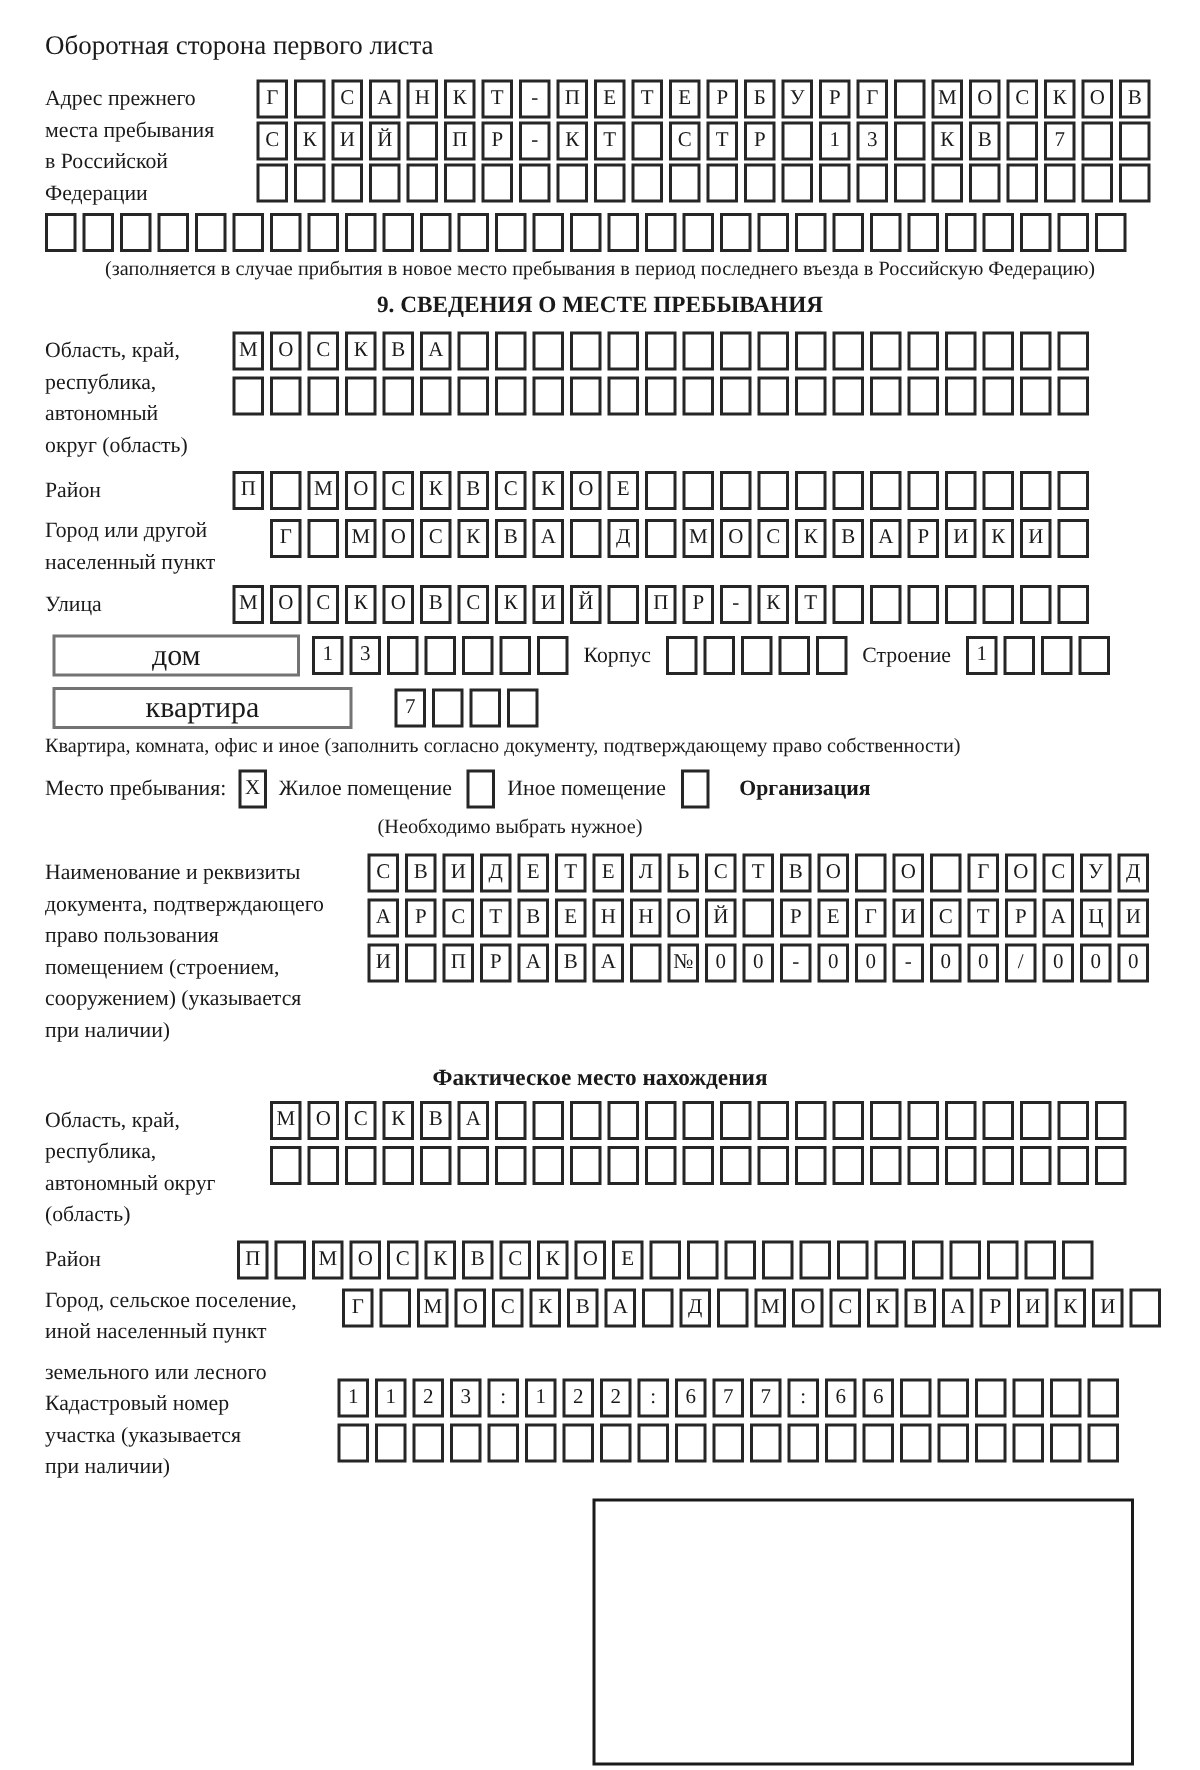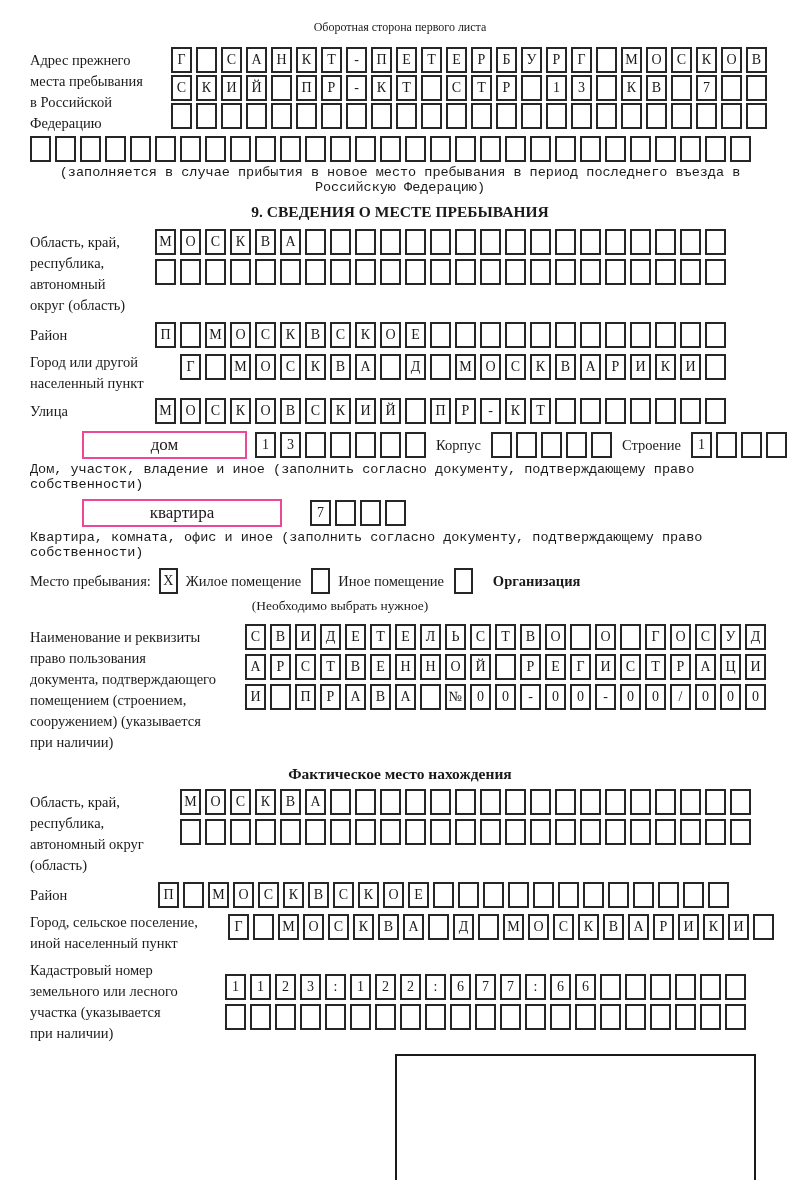--- a/index.html
+++ b/index.html
@@ -1,43 +1,43 @@
 <!DOCTYPE html>
 <html><head>
 <meta charset="utf-8">
 <style>
   html,body{margin:0;padding:0;background:#fff;}
   .page{
     position:relative;width:800px;height:1180px;box-sizing:border-box;
     padding:20px 30px 0 30px;background:#fff;color:#1a1a1a;
     font-family:"Liberation Serif","DejaVu Serif",serif;overflow:hidden;
   }
-  .header-note{text-align:center;font-size:12px;padding-right:0;margin-bottom:12px;}
+  .header-note{text-align:left;font-size:18px;padding-right:0;margin-bottom:12px;}
   .row{display:flex;align-items:flex-start;margin-top:4px;}
   .row.vcenter{align-items:center;}
   .lbl{font-size:14.5px;line-height:21px;flex-shrink:0;}
   .lbl.pt{padding-top:3px;}
   .w141{width:141px;} .w125{width:125px;} .w150{width:150px;}
   .w215{width:215px;} .w128{width:128px;} .w198{width:198px;} .w195{width:195px;}
   .rows{display:flex;flex-direction:column;gap:2px;}
   .rows.g4{gap:4px;}
   .cellrow{display:flex;gap:4px;flex-wrap:nowrap;}
   .cell{
     box-sizing:border-box;width:21px;height:26px;flex-shrink:0;
     border:2px solid #262626;display:flex;align-items:center;justify-content:center;
     font-size:14px;line-height:1;background:#fff;
   }
   .cell.chk{width:19px;}
   .fullrow{margin-top:2px;}
-  .caption{font-size:13.5px;margin-top:3px;font-family:Liberation Mono, monospace;}
+  .caption{font-size:13.5px;margin-top:3px;}
   .caption.center{text-align:center;}
   .section-title{font-size:15.5px;font-weight:bold;text-align:center;margin-top:8px;}
   .widebox{
-    box-sizing:border-box;height:28px;border:2px solid #ec4899;
-    display:flex;align-items:center;justify-content:center;font-size:17px;flex-shrink:0;margin-left:47px;
+    box-sizing:border-box;height:28px;border:2px solid #737373;
+    display:flex;align-items:center;justify-content:center;font-size:20px;flex-shrink:0;
   }
   .wb165{width:165px;} .wb200{width:200px;}
   .house-row{display:flex;align-items:center;margin-top:7px;gap:8px;}
   .inline-lbl{font-size:14.5px;padding:0 2px;flex-shrink:0;}
   .indent5{margin-left:5px;}
   .stay-row{display:flex;align-items:center;margin-top:8px;gap:0;}
   .stay-lbl{font-size:14.5px;margin-right:8px;}
   .opt-lbl{font-size:14.5px;margin:0 10px 0 8px;}
   .choose-caption{font-size:13.5px;text-align:center;width:620px;margin-top:4px;}
   .fact-captions{font-size:13.5px;text-align:center;line-height:19px;margin-top:5px;}
@@ -51,21 +51,21 @@
 
 <div class="page">
 
   <div class="header-note">Оборотная сторона первого листа</div>
 
   <div class="row">
     <div class="lbl w141 pt">
         <div>Адрес прежнего</div>
         <div>места пребывания</div>
         <div>в Российской</div>
-        <div>Федерацию</div>
+        <div>Федерации</div>
       </div>
     <div class="rows">
       <div class="cellrow">
           <span class="cell">Г</span>
           <span class="cell"></span>
           <span class="cell">С</span>
           <span class="cell">А</span>
           <span class="cell">Н</span>
           <span class="cell">К</span>
           <span class="cell">Т</span>
@@ -346,21 +346,20 @@
         <span class="cell"></span>
       </div>
     <div class="inline-lbl">Строение</div>
     <div class="cellrow">
         <span class="cell">1</span>
         <span class="cell"></span>
         <span class="cell"></span>
         <span class="cell"></span>
       </div>
   </div>
-  <div class="caption">Дом, участок, владение и иное (заполнить согласно документу, подтверждающему право собственности)</div>
 
   <div class="house-row indent5" style="gap:28px;">
     <div class="widebox wb200">квартира</div>
     <div class="cellrow">
         <span class="cell">7</span>
         <span class="cell"></span>
         <span class="cell"></span>
         <span class="cell"></span>
       </div>
   </div>
@@ -373,22 +372,22 @@
     <span class="cell chk"></span>
     <span class="opt-lbl">Иное помещение</span>
     <span class="cell chk"></span>
     <span class="opt-lbl" style="margin-left:20px;font-weight:bold;">Организация</span>
   </div>
   <div class="choose-caption">(Необходимо выбрать нужное)</div>
 
   <div class="row" style="margin-top:10px;">
     <div class="lbl w215 pt">
         <div>Наименование и реквизиты</div>
+        <div>документа, подтверждающего</div>
         <div>право пользования</div>
-        <div>документа, подтверждающего</div>
         <div>помещением (строением,</div>
         <div>сооружением) (указывается</div>
         <div>при наличии)</div>
       </div>
     <div class="rows g4">
       <div class="cellrow">
           <span class="cell">С</span>
           <span class="cell">В</span>
           <span class="cell">И</span>
           <span class="cell">Д</span>
@@ -577,22 +576,22 @@
         <span class="cell">Р</span>
         <span class="cell">И</span>
         <span class="cell">К</span>
         <span class="cell">И</span>
         <span class="cell"></span>
       </div>
   </div>
 
   <div class="row vcenter" style="margin-top:6px;">
     <div class="lbl w195">
+        <div>земельного или лесного</div>
         <div>Кадастровый номер</div>
-        <div>земельного или лесного</div>
         <div>участка (указывается</div>
         <div>при наличии)</div>
       </div>
     <div class="rows g4">
       <div class="cellrow">
           <span class="cell">1</span>
           <span class="cell">1</span>
           <span class="cell">2</span>
           <span class="cell">3</span>
           <span class="cell">:</span>

